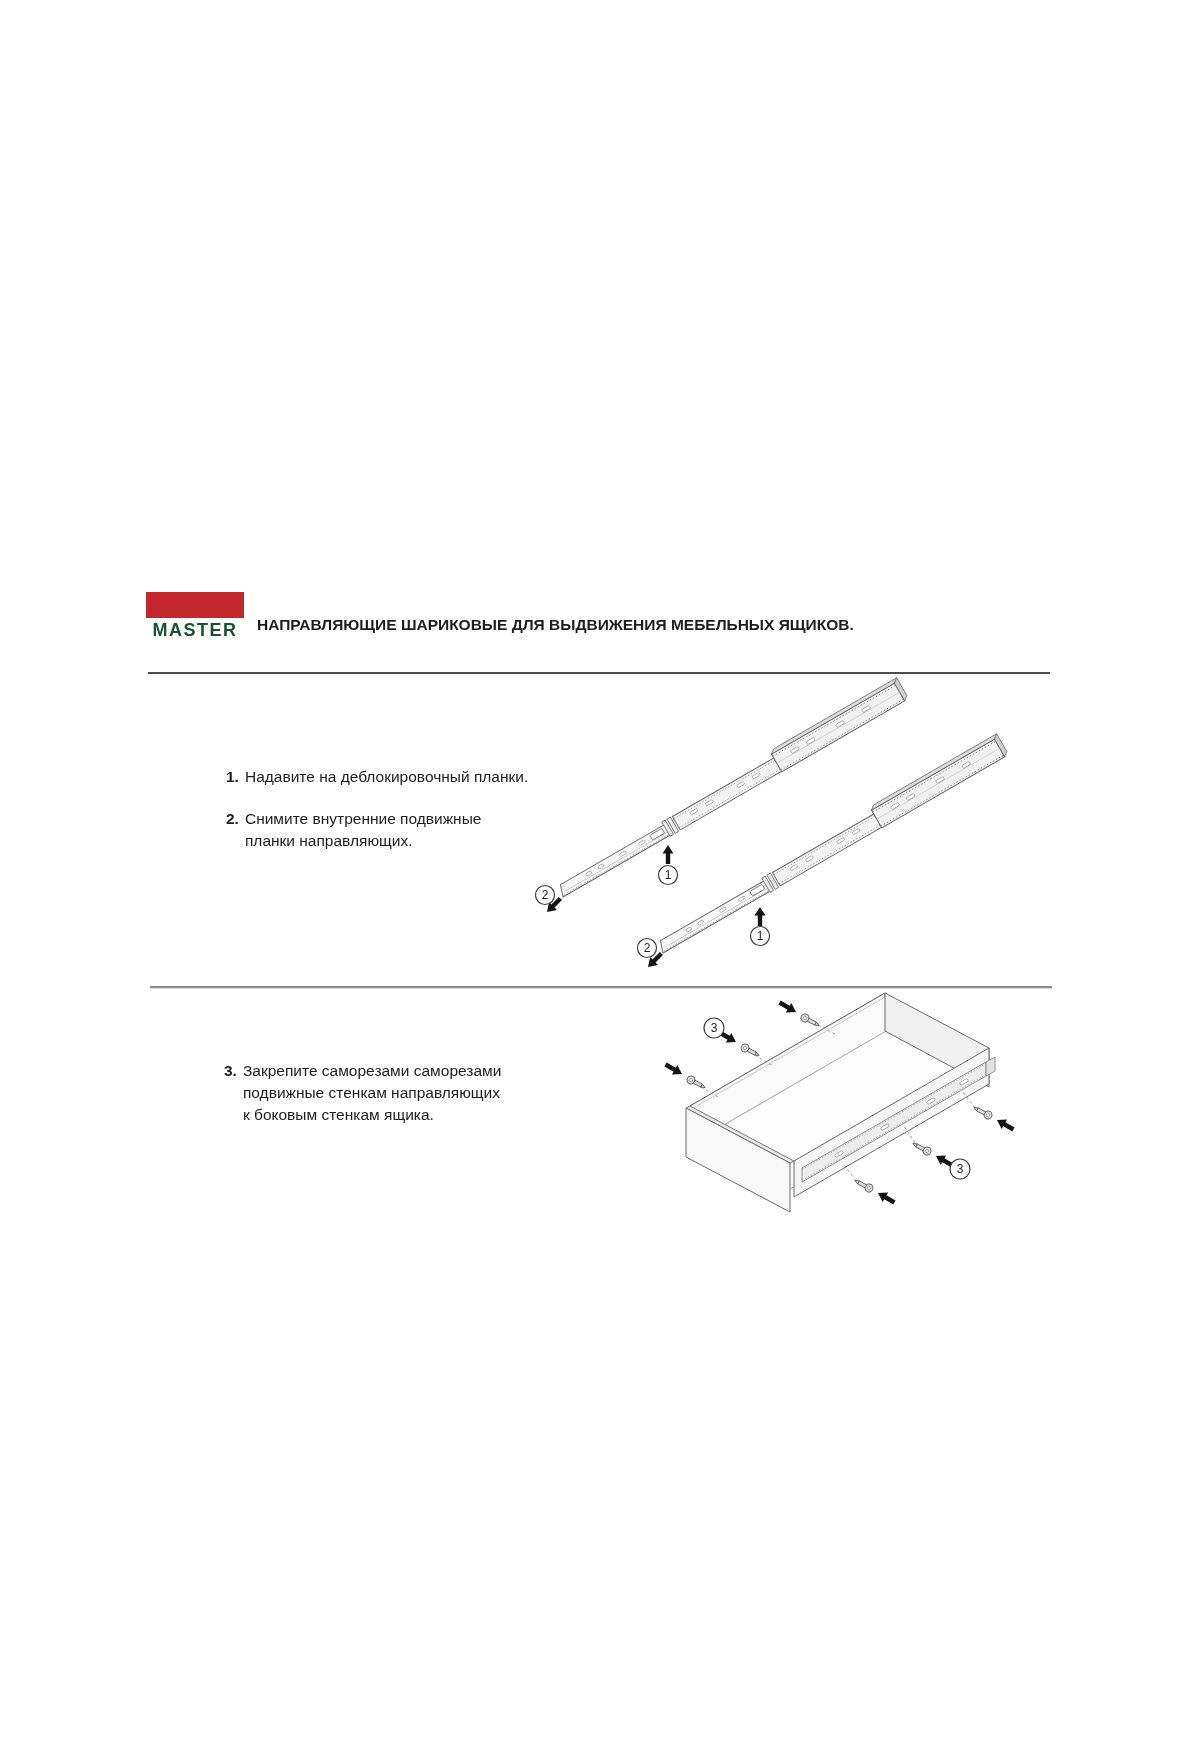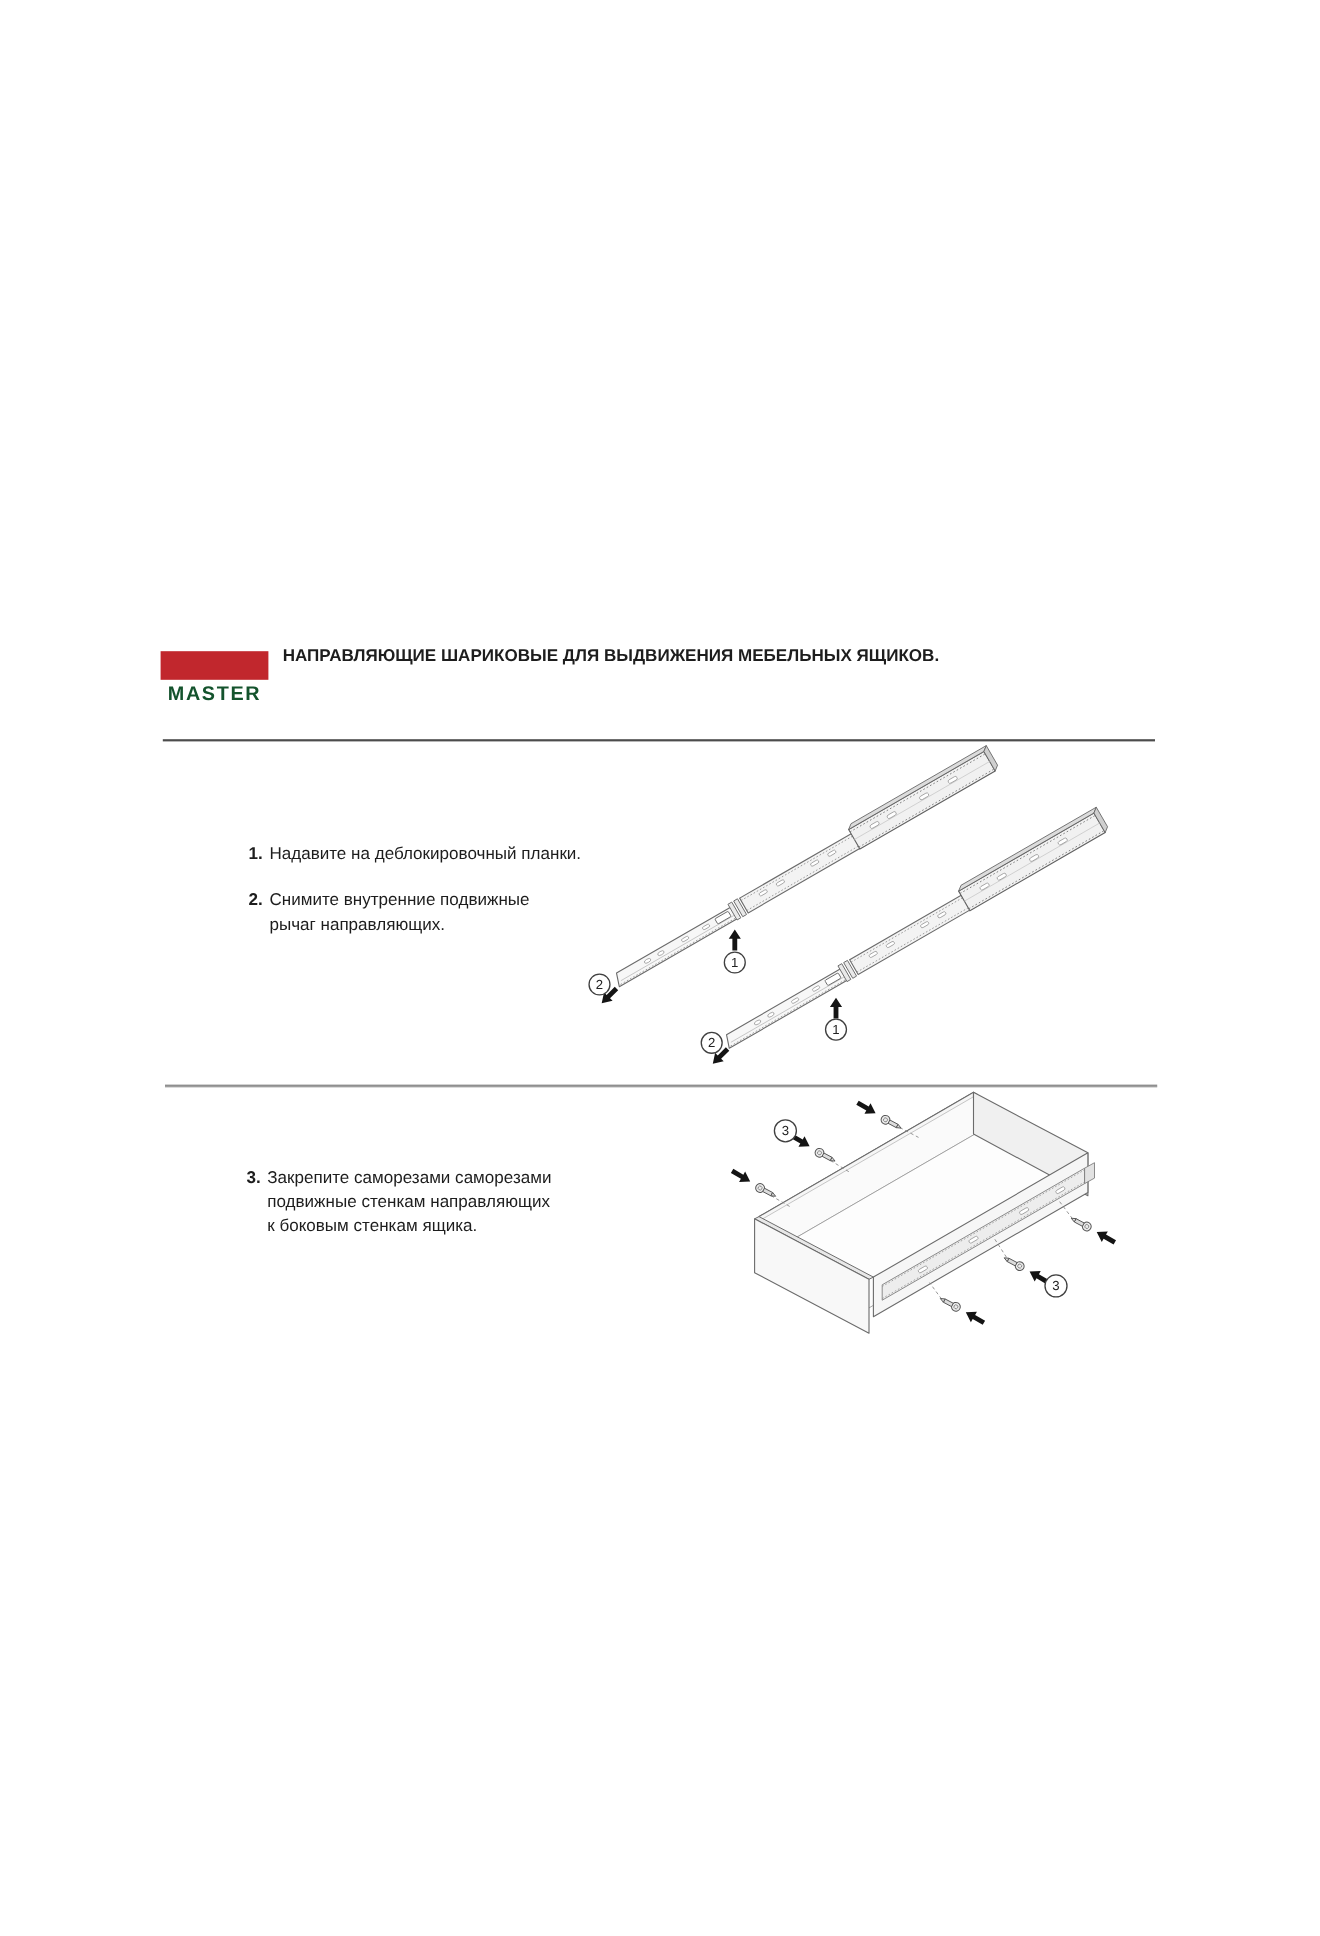--- a/index.html
+++ b/index.html
@@ -5,21 +5,21 @@
   html,body { margin:0; padding:0; background:#ffffff; }
   .page {
     position:relative; width:1200px; height:1760px; background:#ffffff;
     font-family:"Liberation Sans", sans-serif; color:#1d1d1d; overflow:hidden;
   }
   .logo-rect { position:absolute; left:146px; top:592px; width:98px; height:26px; background:#c1272d; }
   .logo-text {
     position:absolute; left:138px; top:620px; width:114px; text-align:center;
     font-weight:bold; font-size:18px; letter-spacing:1.5px; color:#14532d;
   }
-  .headline { position:absolute; left:257px; top:587px; width:660px; font-size:15.5px; line-height:19px; }
+  .headline { position:absolute; left:257px; top:615px; width:660px; font-size:15.5px; line-height:19px; }
   .headline .t { font-weight:bold; }
   .rule-1 { position:absolute; left:148px; top:672px; width:902px; height:2px; background:#4c4c4c; }
   .rule-2 { position:absolute; left:150px; top:986px; width:902px; height:2px; background:#8f8f8f; box-shadow:0 1px 0 #d8d8d8; }
   .step { position:absolute; font-size:15.5px; line-height:22px; display:flex; }
   .step .n { font-weight:bold; margin-right:6px; white-space:pre; }
   #step-1 { left:226px; top:766px; }
   #step-2 { left:226px; top:808px; }
   #step-3 { left:224px; top:1060px; }
   .illo { position:absolute; }
   #illo-slides { left:490px; top:640px; width:570px; height:340px; }
@@ -41,21 +41,21 @@
   <div class="rule-1"></div>
 
   <div class="step" id="step-1">
     <span class="n">1.</span>
     <span>Надавите на деблокировочный планки.</span>
   </div>
   <div class="step" id="step-2">
     <span class="n">2.</span>
     <span>
       <div>Снимите внутренние подвижные</div>
-      <div>рычаг направляющих.</div>
+      <div>планки направляющих.</div>
     </span>
   </div>
 
   <svg id="illo-slides" class="illo" viewBox="0 0 570 340">
     <defs>
       <g id="slide">
 
         <polygon points="0,0 126,0 126,-12 4,-12" fill="#f7f7f7" stroke="#6b6b6b" stroke-width="1" stroke-linejoin="round"></polygon>
         <line x1="4" y1="-4" x2="126" y2="-4" stroke="#bdbdbd" stroke-width="0.7"></line>
         <line x1="2" y1="-1.2" x2="126" y2="-1.2" stroke="#8d8d8d" stroke-width="0.7" stroke-dasharray="1.5,1.8"></line>

